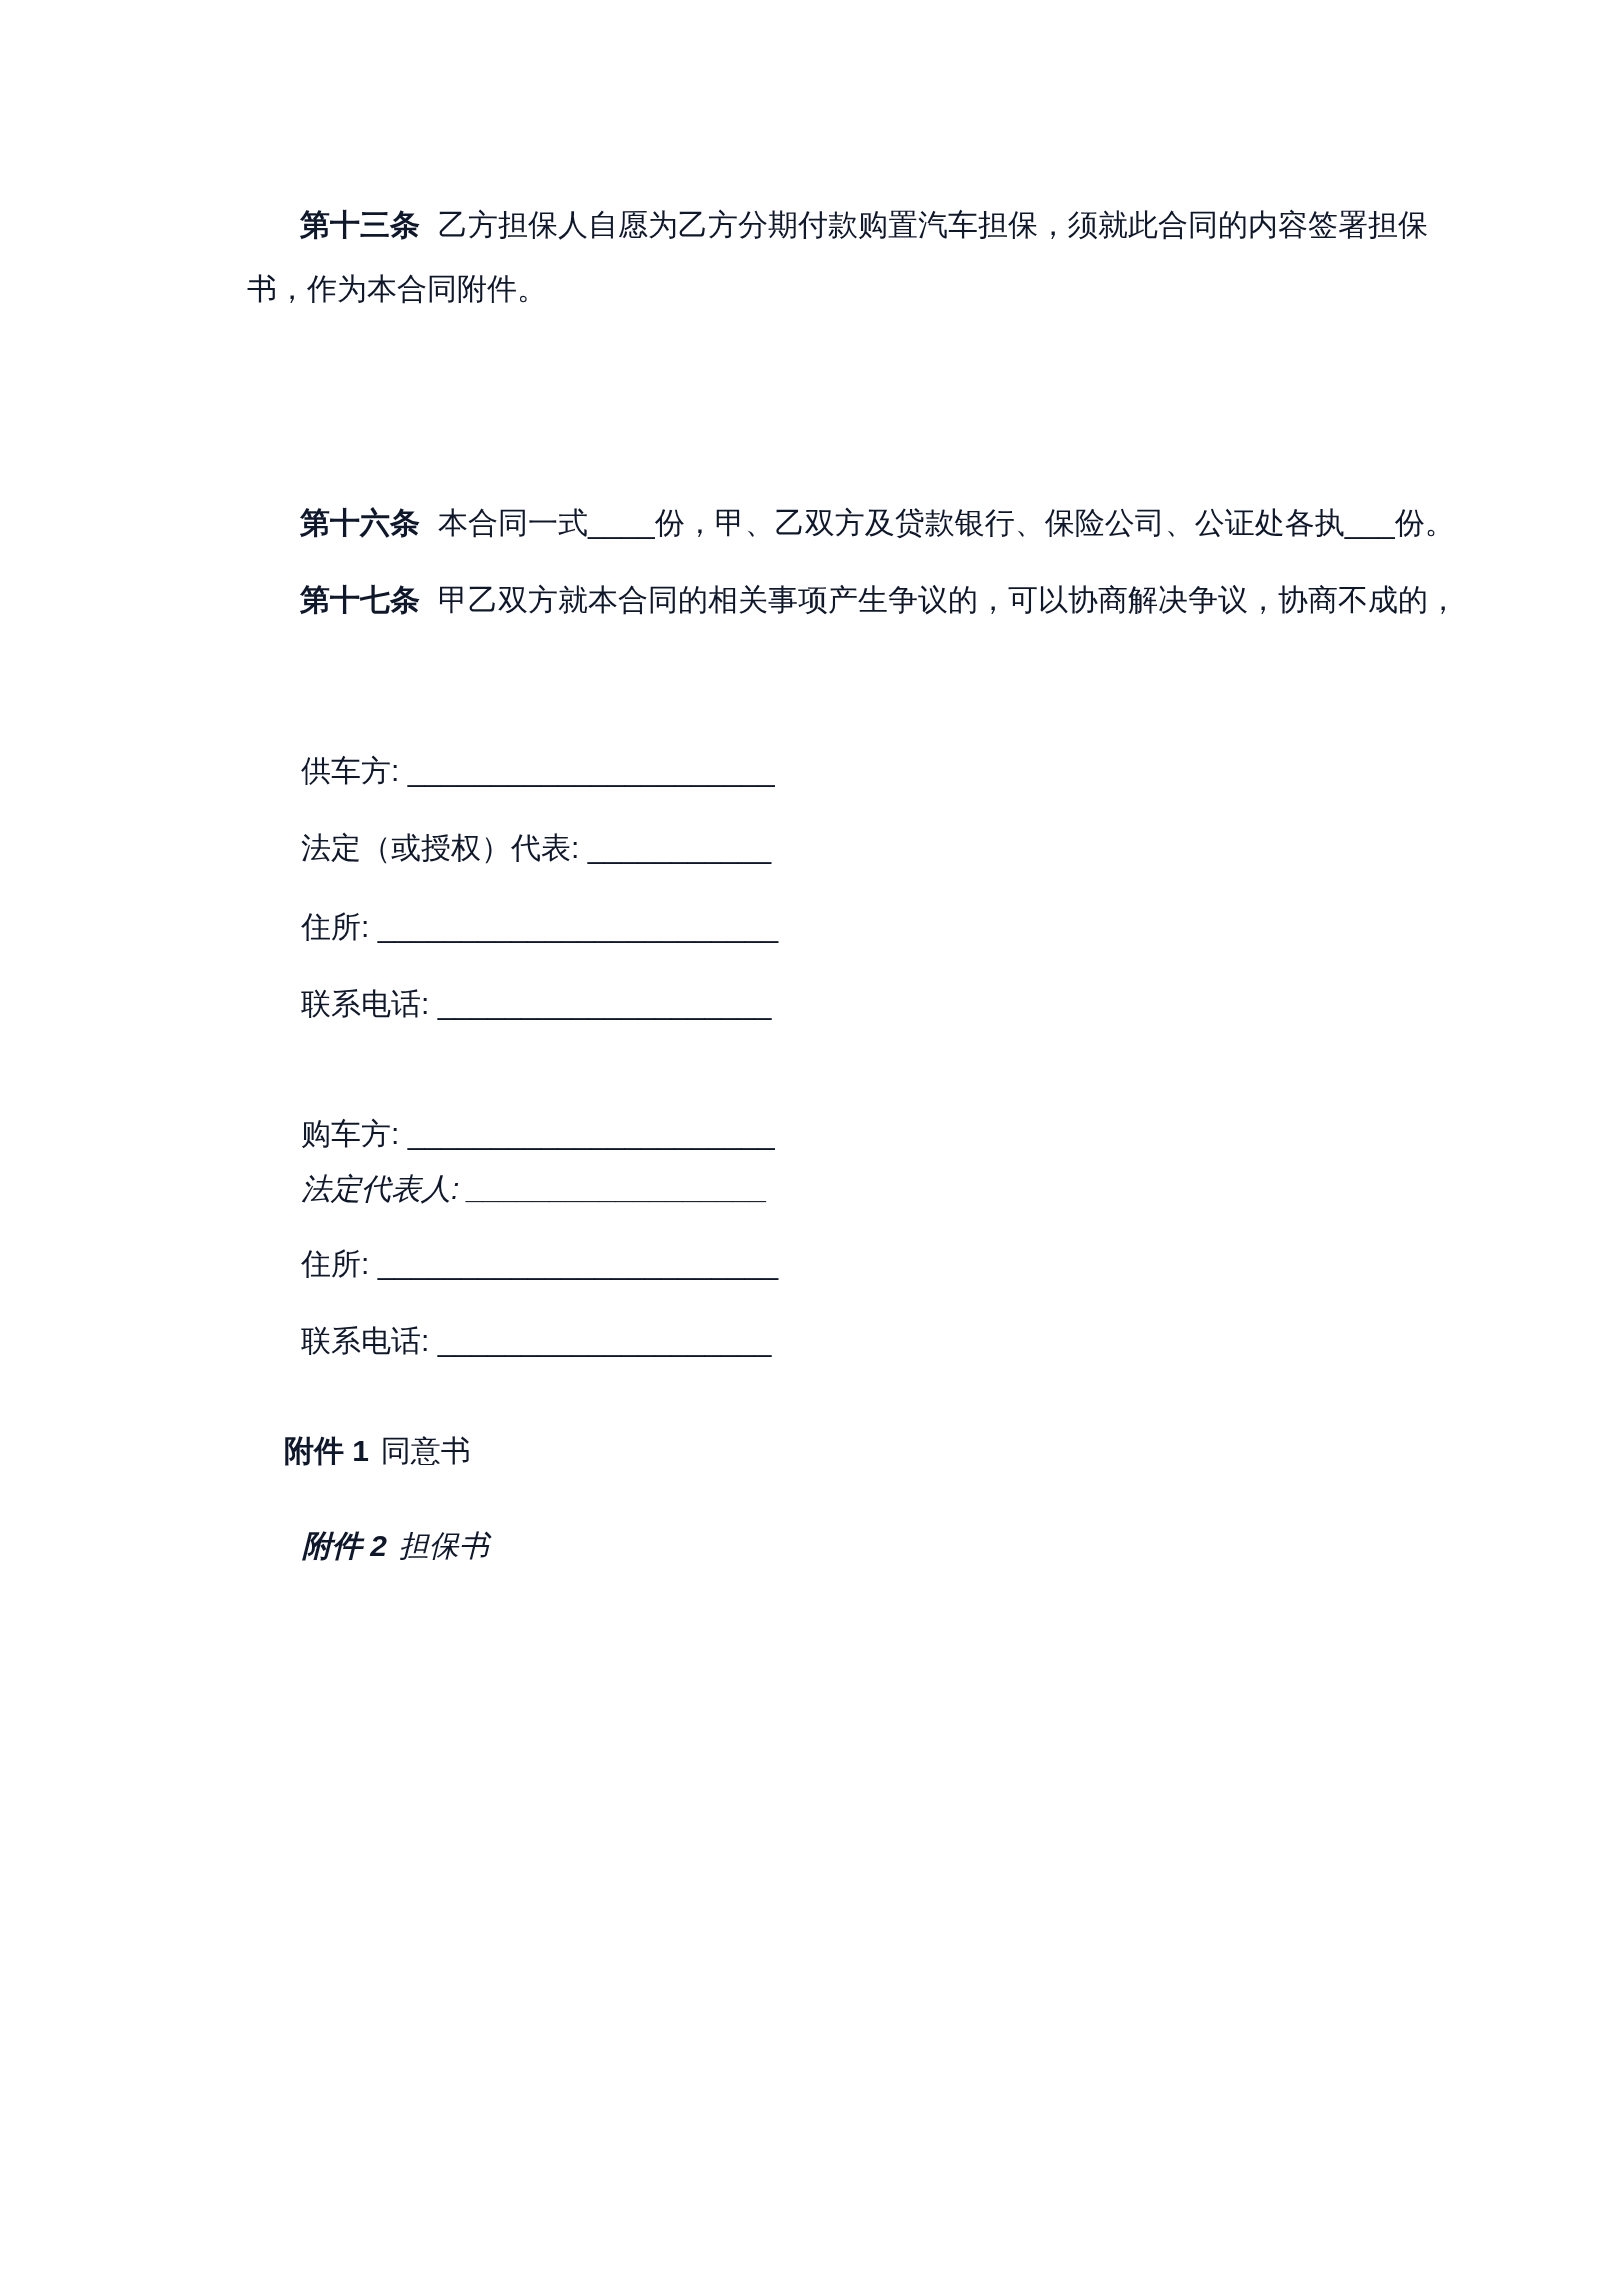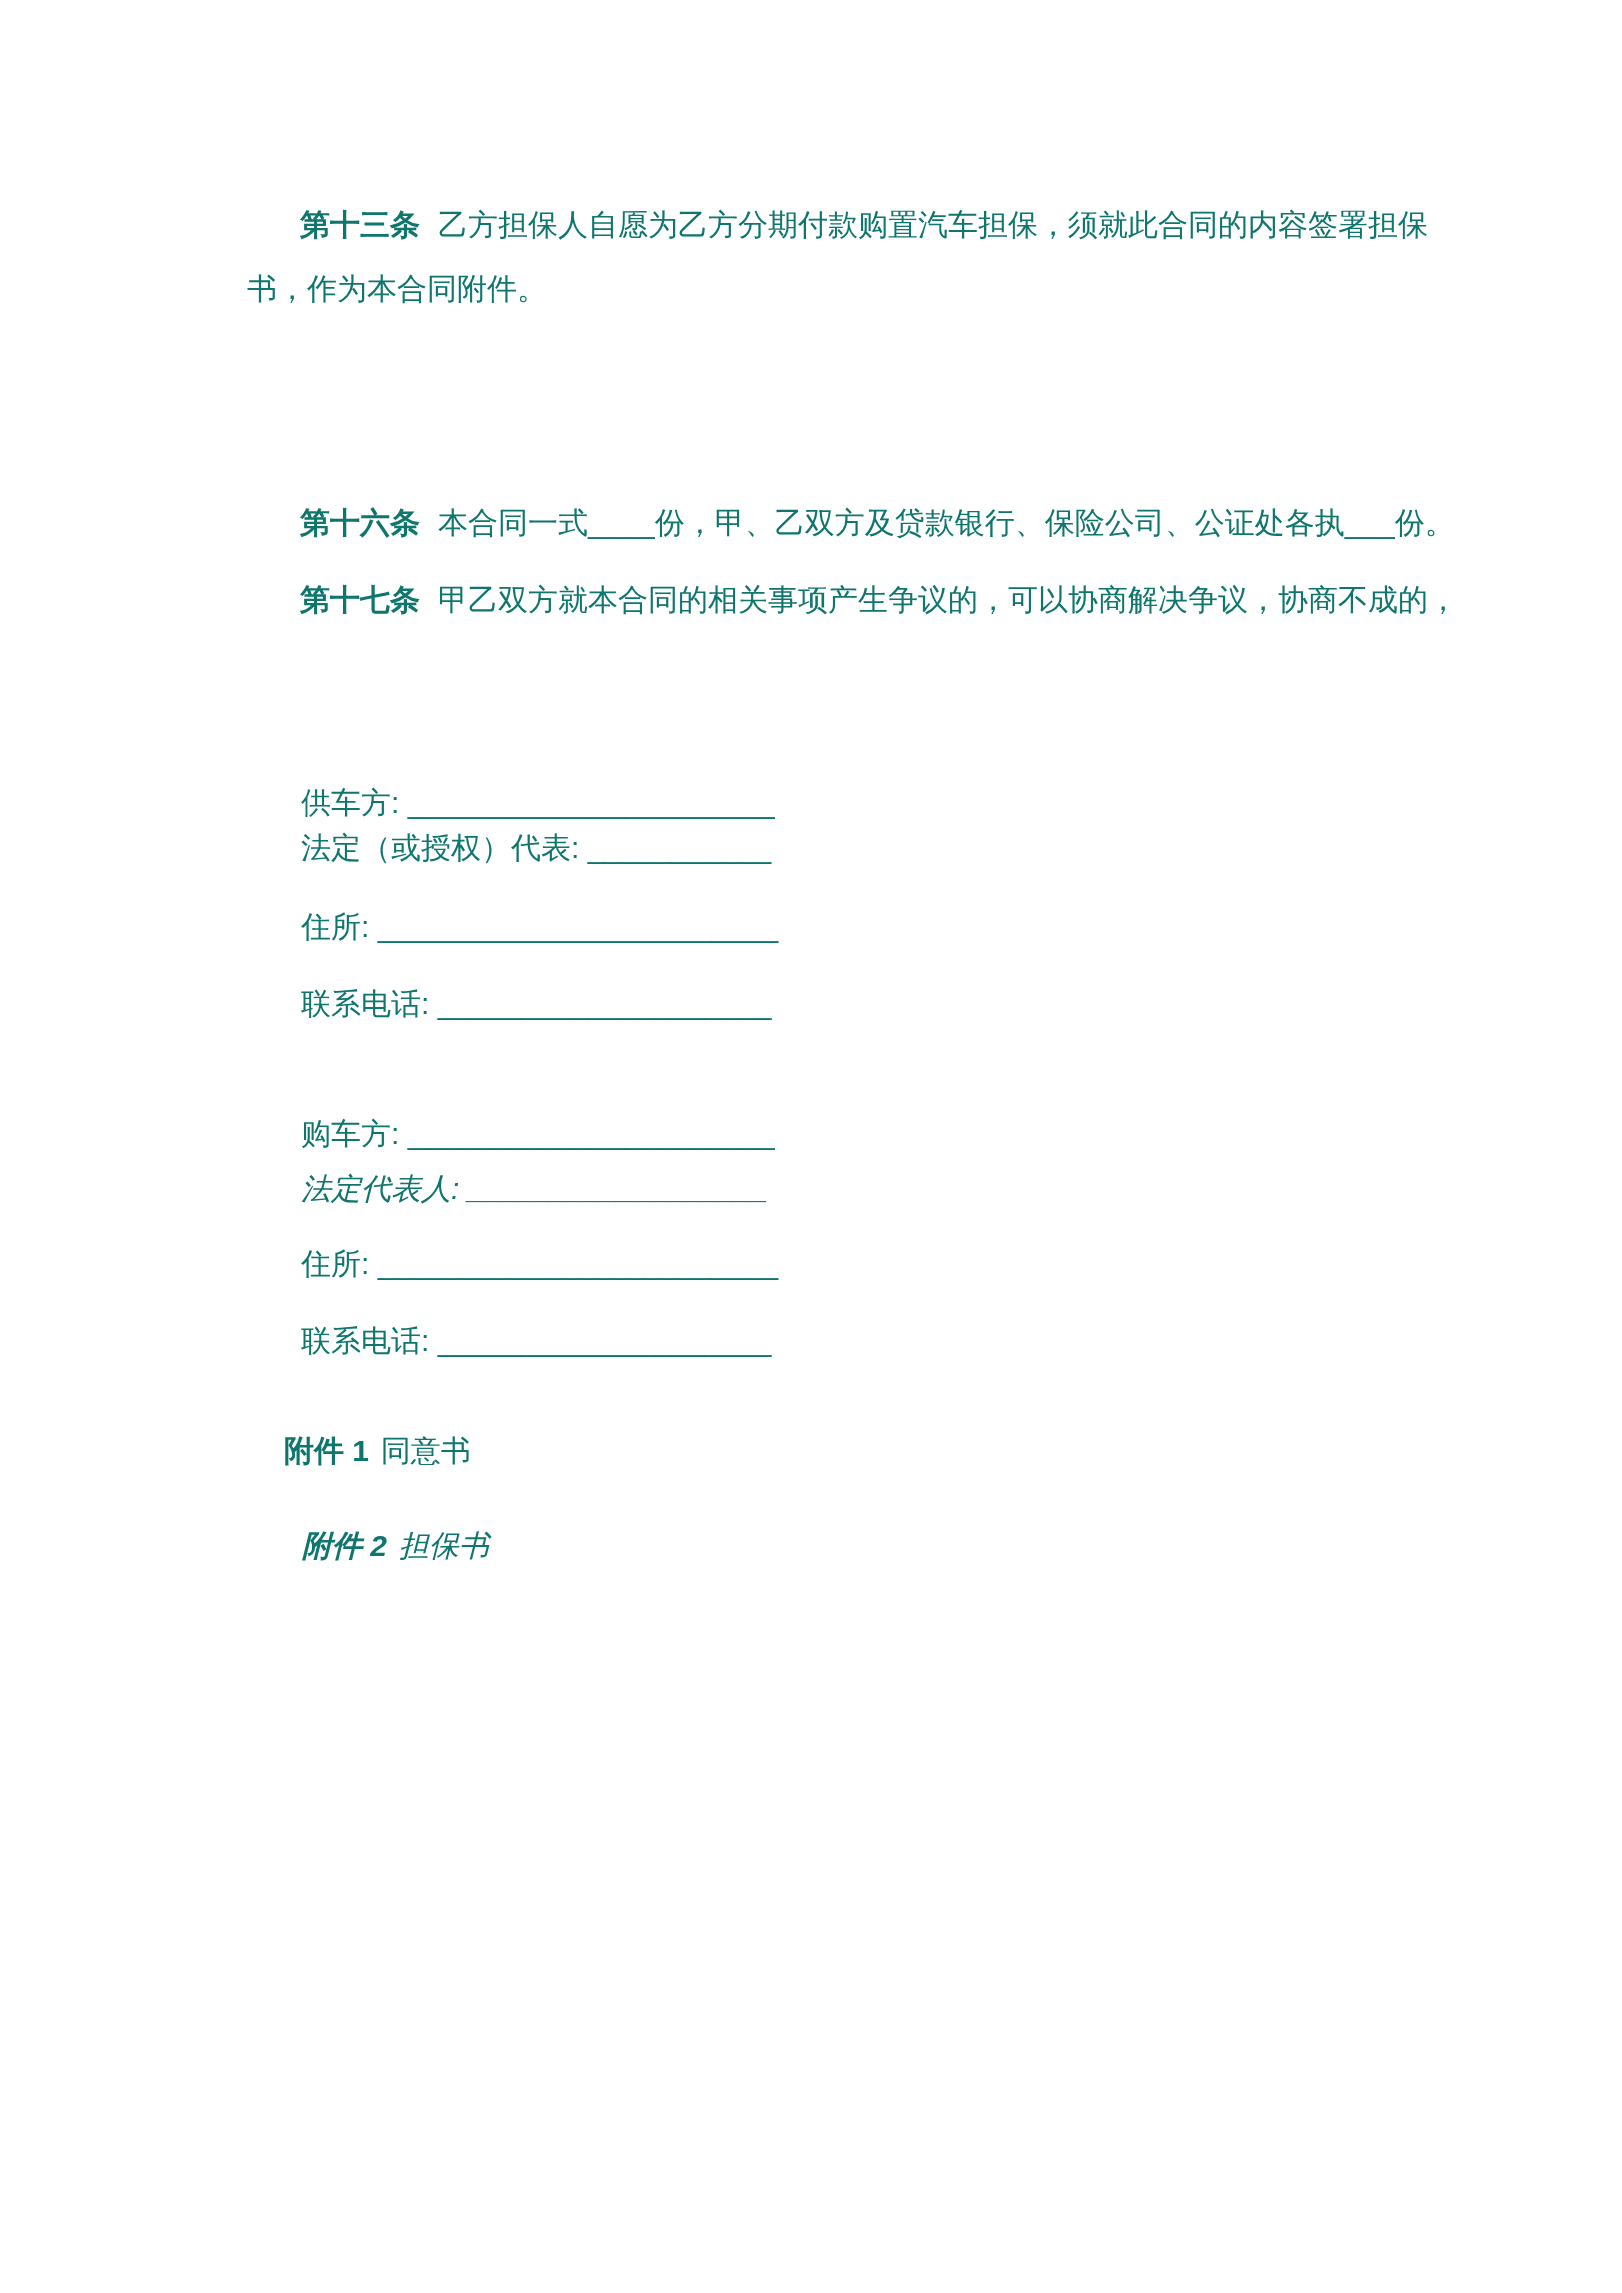--- a/index.html
+++ b/index.html
@@ -16,40 +16,40 @@
   .page {
     position: absolute;
     inset: 0;
     background: #ffffff;
   }
   .line {
     position: absolute;
     font-size: 30px;
     line-height: 1em;
     white-space: pre;
-    color: #0f766e;
+    color: #0f172a;
     letter-spacing: 0px;
   }
   .num {
     font-weight: 700;
     margin-right: 18px;
   }
   .att-num {
     font-weight: 700;
     margin-right: 11.8px;
   }
   
   .l1  { top: 210px;  left: 300px; }
   .l2  { top: 274px;  left: 247px; }
   .l3  { top: 354px;  left: 300px; }
   .l4  { top: 431px;  left: 300px; }
   .l5  { top: 508px;  left: 300px; }
   .l6  { top: 585px;  left: 300px; }
   .l7  { top: 647px;  left: 247px; }
-  .l8  { top: 756px;  left: 301px; margin-top: 32px; }
+  .l8  { top: 756px;  left: 301px; }
   .l9  { top: 833px;  left: 301px; }
   .l10 { top: 912px; left: 301px; }
   .l11 { top: 989px; left: 301px; }
   .l12 { top: 1095px; left: 301px; margin-top: 24px; }
   .l13 { top: 1174px; left: 301px; font-style: italic; }
   .l14 { top: 1249px; left: 301px; }
   .l15 { top: 1326px; left: 301px; }
   .l16 { top: 1436px; left: 284px; }
   .l17 { top: 1531px; left: 302px; font-style: italic; }
 </style>

